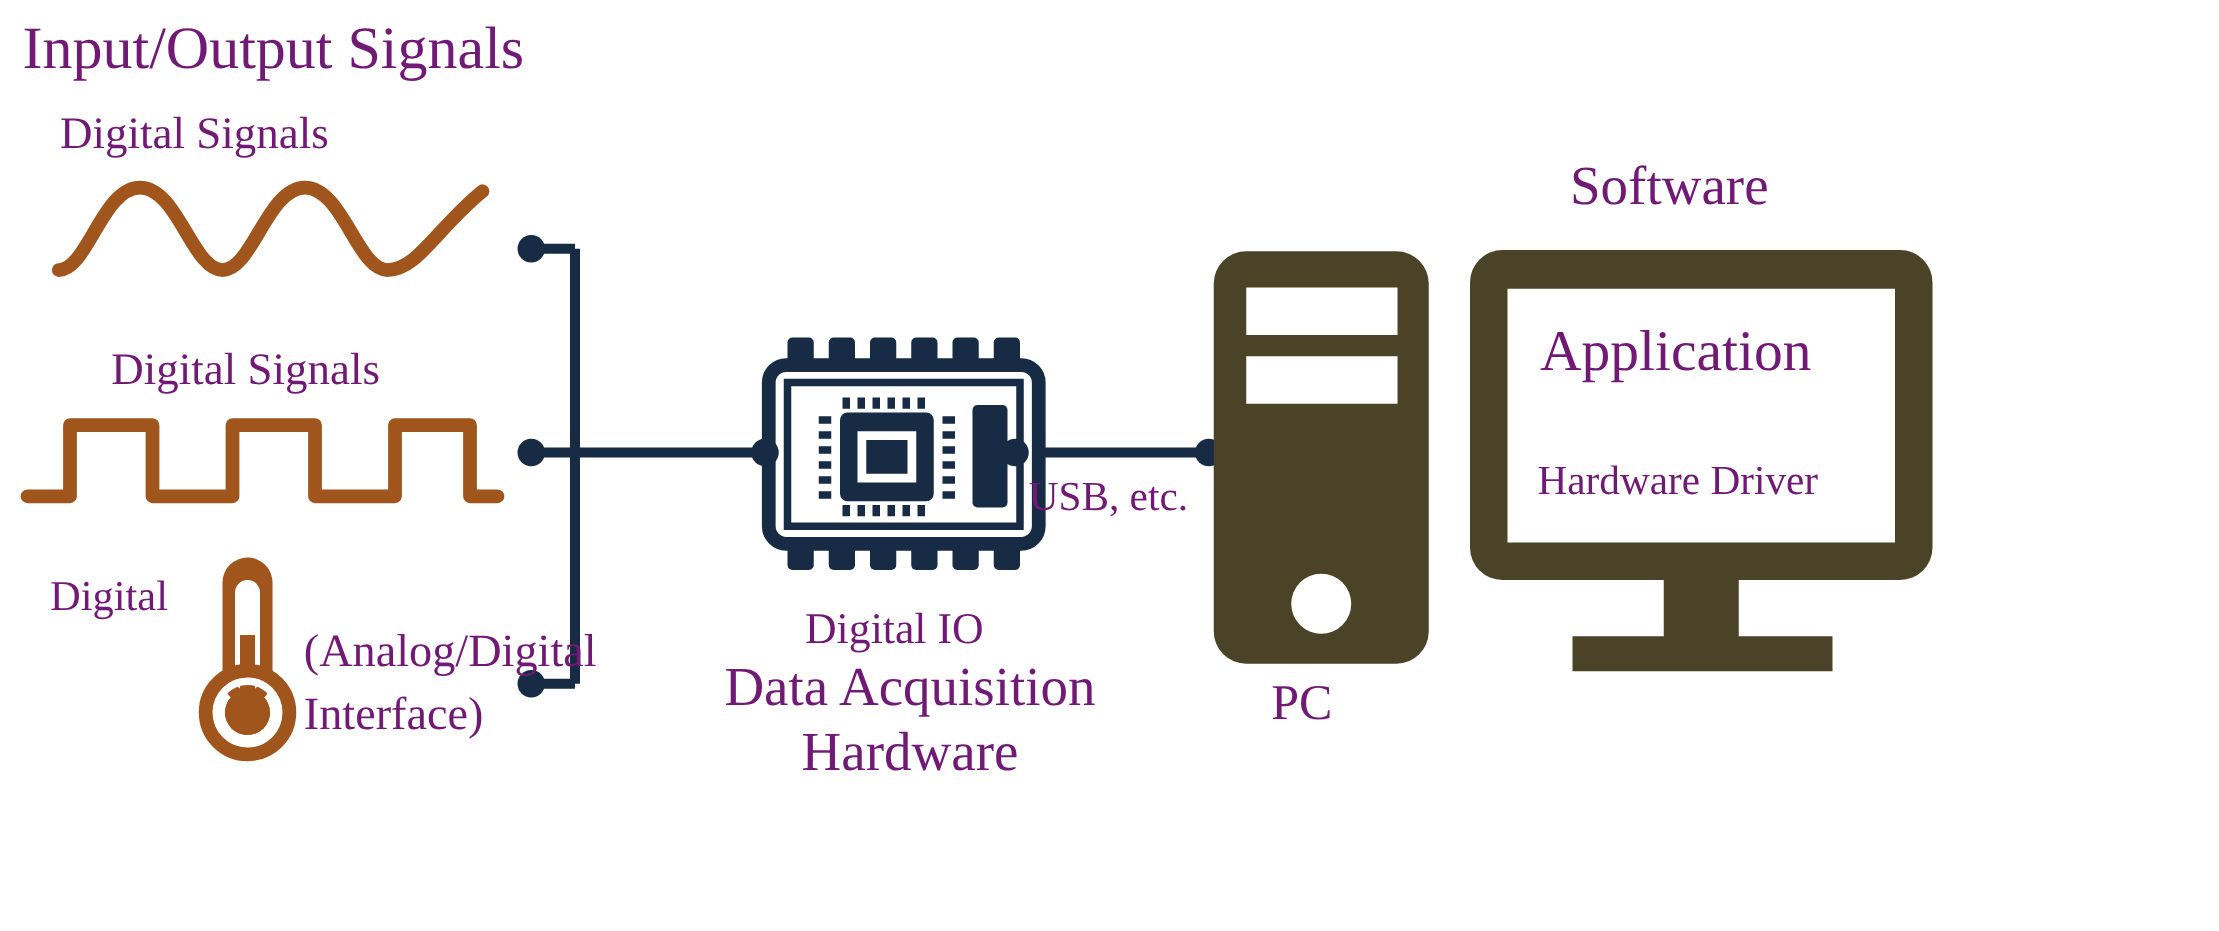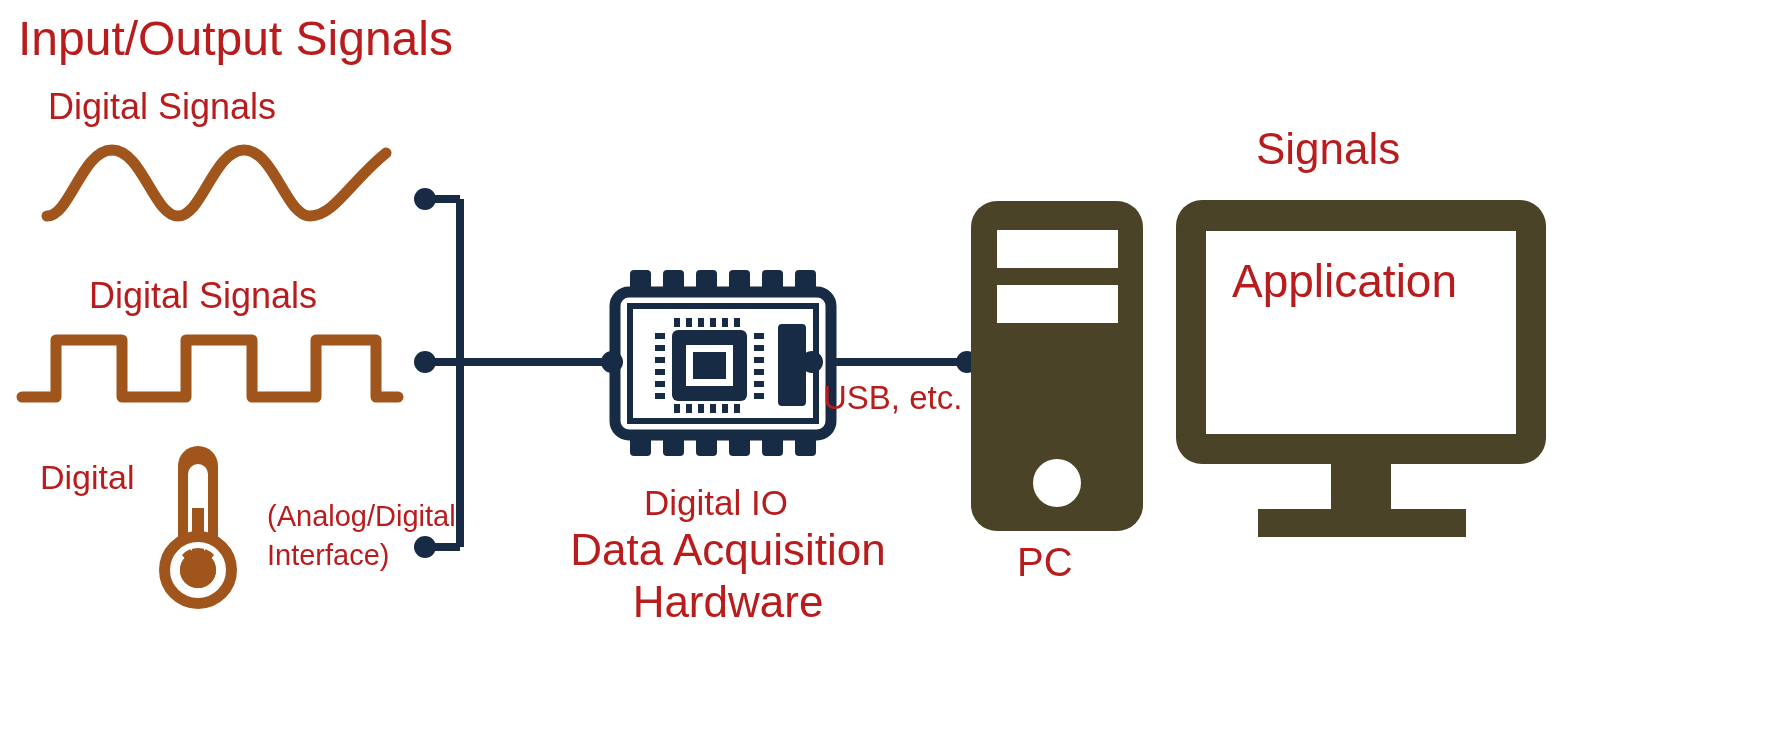--- a/index.html
+++ b/index.html
@@ -15,29 +15,30 @@
   #canvas {
     position: relative;
     width: 1775px;
     height: 745px;
     background: #ffffff;
     overflow: hidden;
   }
   .lbl {
     position: absolute;
     white-space: nowrap;
-    color: #b91c1c;
+    color: #701a75;
     line-height: 1.05;
     font-weight: 400;
+    font-family: Liberation Serif, serif;
   }
   #title-main        { left: 18px;  top: 14px;  font-size: 48px; }
   #lbl-analog        { left: 48px;  top: 88px;  font-size: 36px; }
   #lbl-digital       { left: 42px;  top: 277px; font-size: 36px; margin-left: 47px; }
   #lbl-sensors       { left: 40px;  top: 460px; font-size: 34px; }
-  #lbl-interface     { left: 243px; top: 497px; font-size: 29px; line-height: 1.35; white-space: normal; width: 215px; margin-left: 24px; }
+  #lbl-interface     { left: 243px; top: 497px; font-size: 37px; line-height: 1.35; white-space: normal; width: 215px; }
   #lbl-analogio      { left: 640px; top: 220px; font-size: 35px; }
   #lbl-digitalio     { left: 644px; top: 468px; font-size: 35px; margin-top: 17px; }
   #lbl-daq           { left: 548px; top: 524px; font-size: 44px; width: 360px; text-align: center; white-space: normal; line-height: 1.18; }
   #lbl-usb           { left: 823px; top: 381px; font-size: 33px; }
   #lbl-pc            { left: 1017px; top: 541px; font-size: 40px; }
   #lbl-software      { left: 1256px; top: 126px; font-size: 44px; }
   #lbl-application   { left: 1232px; top: 257px; font-size: 46px; }
   #lbl-hwdriver      { left: 1230px; top: 368px; font-size: 33px; }
 
   svg.layer {
@@ -199,18 +200,19 @@
 
 
   <div class="lbl" id="lbl-digitalio">Digital IO</div>
 
   <div class="lbl" id="lbl-daq">Data Acquisition Hardware</div>
 
   <div class="lbl" id="lbl-usb">USB, etc.</div>
 
   <div class="lbl" id="lbl-pc">PC</div>
 
-  <div class="lbl" id="lbl-software">Signals</div>
+  <div class="lbl" id="lbl-software">Software</div>
 
   <div class="lbl" id="lbl-application">Application</div>
 
+  <div class="lbl" id="lbl-hwdriver">Hardware Driver</div>
 
 </div>
 
 </body></html>

